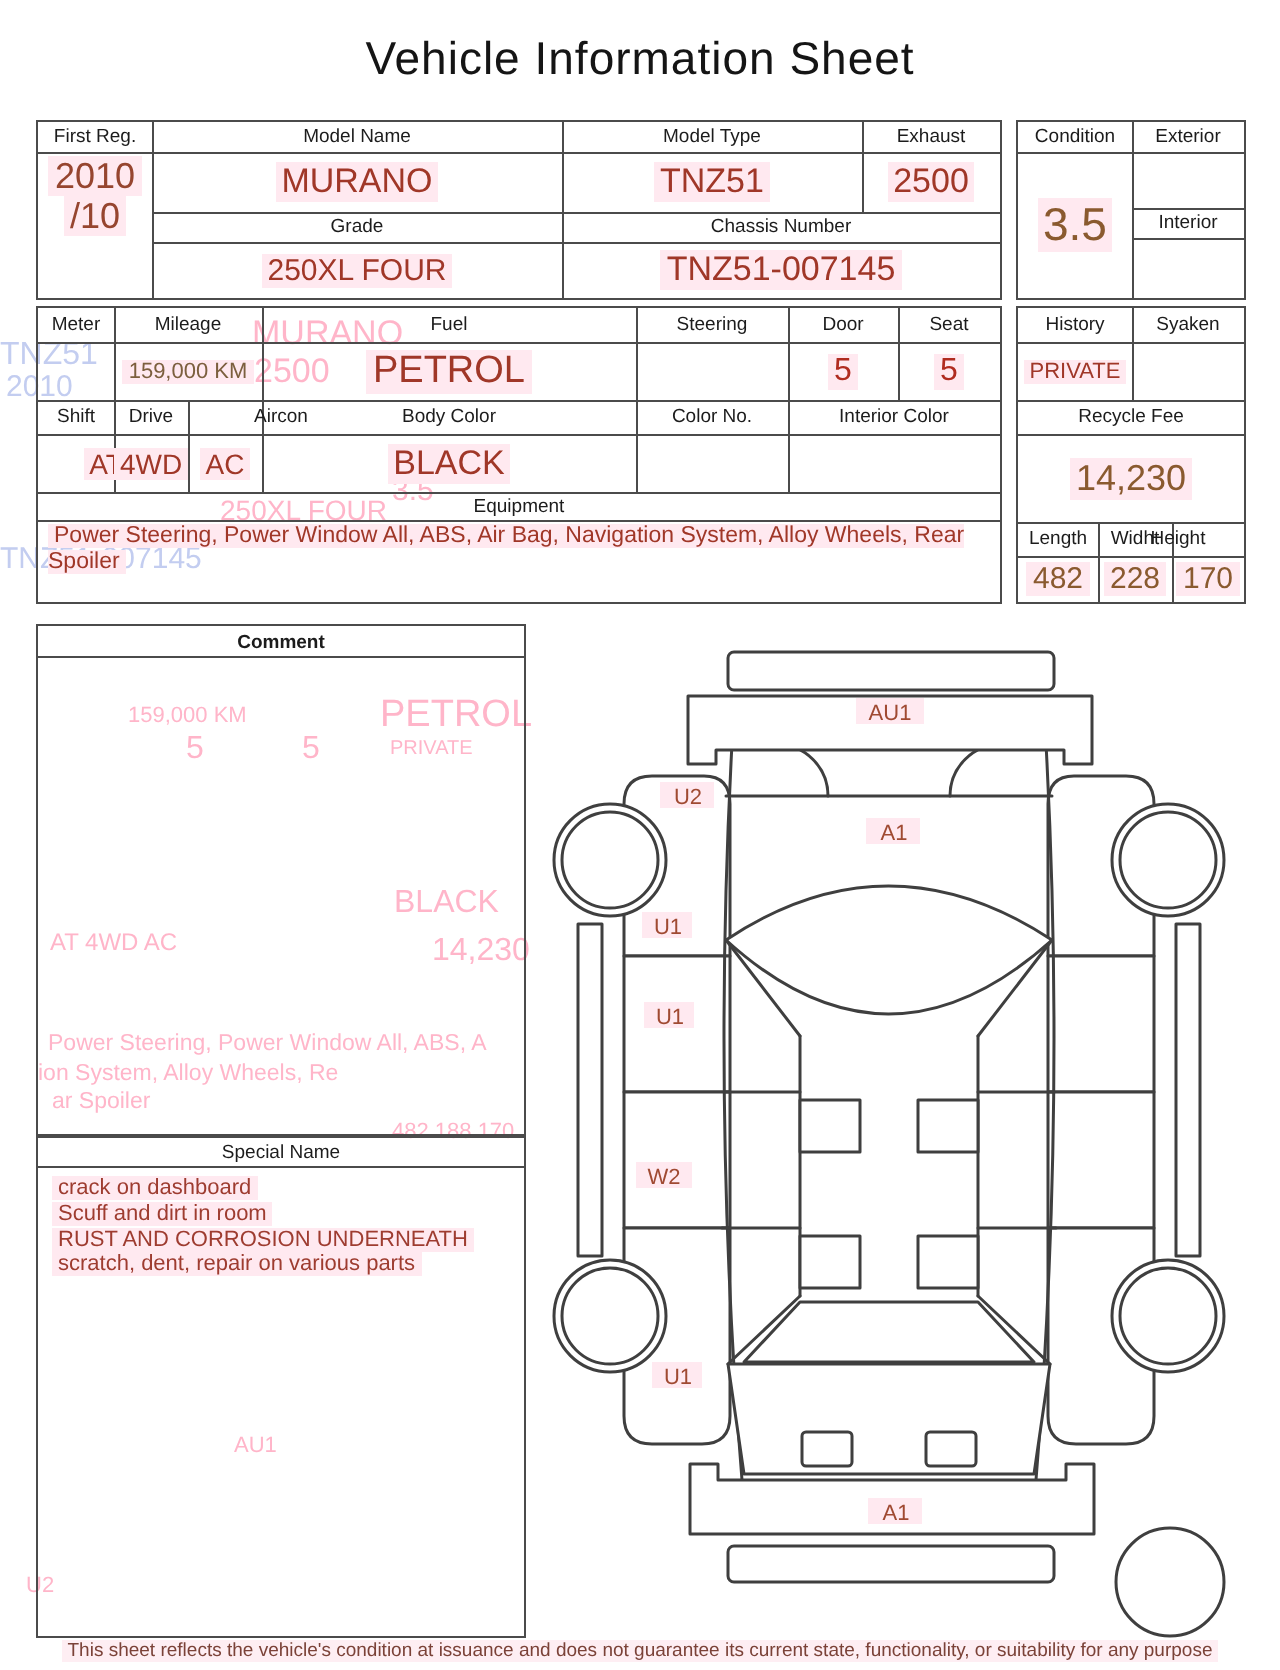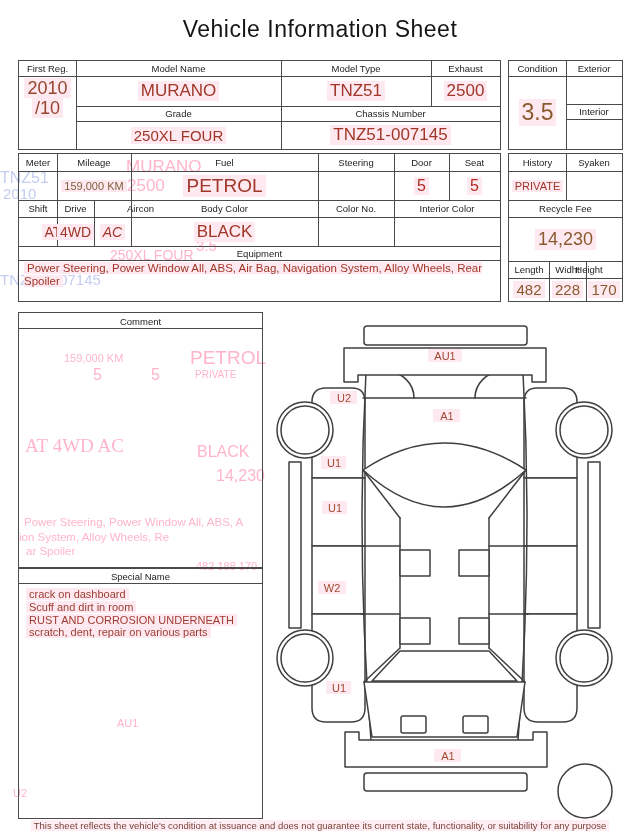--- a/index.html
+++ b/index.html
@@ -41,21 +41,21 @@
   <div class="ghost gblue" style="left:0px;top:169px;font-size:16px;">TNZ51</div>
   <div class="ghost gblue" style="left:3px;top:185px;font-size:15px;">2010</div>
   <div class="ghost" style="left:196px;top:237px;font-size:15px;">3.5</div>
   <div class="ghost" style="left:110px;top:247px;font-size:14px;">250XL FOUR</div>
   <div class="ghost gblue" style="left:0px;top:271px;font-size:15px;">TNZ51-007145</div>
   <div class="ghost" style="left:64px;top:352px;font-size:11px;">159,000 KM</div>
   <div class="ghost" style="left:93px;top:366px;font-size:16px;">5</div>
   <div class="ghost" style="left:151px;top:366px;font-size:16px;">5</div>
   <div class="ghost" style="left:190px;top:347px;font-size:19px;">PETROL</div>
   <div class="ghost" style="left:195px;top:369px;font-size:10px;">PRIVATE</div>
-  <div class="ghost" style="left:25px;top:435px;font-size:19px;font-family:Liberation Serif, serif;">AT  4WD  AC</div>
+  <div class="ghost" style="left:25px;top:464px;font-size:12px;">AT  4WD  AC</div>
   <div class="ghost" style="left:197px;top:443px;font-size:16px;">BLACK</div>
   <div class="ghost" style="left:216px;top:467px;font-size:16px;">14,230</div>
   <div class="ghost" style="left:24px;top:516px;font-size:11.5px;width:238px;overflow:hidden;">Power Steering, Power Window  All, ABS, A</div>
   <div class="ghost" style="left:19px;top:531px;font-size:11.5px;">ion System, Alloy Wheels, Re</div>
   <div class="ghost" style="left:26px;top:545px;font-size:11.5px;">ar Spoiler</div>
   <div class="ghost" style="left:196px;top:560px;font-size:11px;">482  188  170</div>
   <div class="ghost" style="left:117px;top:717px;font-size:11px;">AU1</div>
   <div class="ghost" style="left:13px;top:787px;font-size:11px;">U2</div>
 
   <div class="box" style="left:18px;top:60px;width:481px;height:88px;">
@@ -146,21 +146,21 @@
     <div class="hdr" style="left:75px;top:49px;width:37px;padding-left:28px;">Aircon</div>
     <div class="hdr" style="left:112px;top:49px;width:187px;">Body Color</div>
     <div class="hdr" style="left:299px;top:49px;width:76px;">Color No.</div>
     <div class="hdr" style="left:375px;top:49px;width:106px;">Interior Color</div>
     <div class="val red" style="left:15px;top:64px;width:38px;height:28px;font-size:14px;">
         <span class="hl">AT</span>
       </div>
     <div class="val red" style="left:38px;top:64px;width:37px;height:28px;font-size:14px;">
         <span class="hl">4WD</span>
       </div>
-    <div class="val red" style="left:75px;top:64px;width:37px;height:28px;font-size:14px;font-style:italic;">
+    <div class="val red" style="left:75px;top:64px;width:37px;height:28px;font-size:14px;">
         <span class="hl">AC</span>
       </div>
     <div class="val red" style="left:112px;top:64px;width:187px;height:28px;font-size:17px;">
         <span class="hl">BLACK</span>
       </div>
     <div class="val" style="left:299px;top:64px;width:76px;height:28px;"></div>
     <div class="val" style="left:375px;top:64px;width:106px;height:28px;"></div>
     <div class="hdr" style="left:0;top:94px;width:481px;">Equipment</div>
     <div class="abs red" style="left:5px;top:108px;width:472px;font-size:11.5px;line-height:13px;z-index:3;"><span class="hl">Power Steering, Power Window  All, ABS, Air Bag, Navigation System, Alloy Wheels, Rear Spoiler</span></div>
   </div>
@@ -191,21 +191,21 @@
         <span class="hl">482</span>
       </div>
     <div class="val brn" style="left:40px;top:124px;width:37px;height:23px;font-size:15px;">
         <span class="hl">228</span>
       </div>
     <div class="val brn" style="left:77px;top:124px;width:36px;height:23px;font-size:15px;">
         <span class="hl">170</span>
       </div>
   </div>
 
-  <div class="box" style="left:18px;top:312px;width:243px;height:255px;">
+  <div class="box" style="left:18px;top:312px;width:243px;height:255px;font-weight:bold;">
     <div class="hdr" style="left:0;top:3px;width:243px;">Comment</div>
     <div class="ln" style="left:0;top:15px;width:243px;height:1px;"></div>
     <div class="abs" style="left:7px;top:20px;width:229px;font-size:11px;color:#9e3c30;"></div>
   </div>
 
   <div class="box" style="left:18px;top:567px;width:243px;height:250px;">
     <div class="hdr" style="left:0;top:3px;width:243px;">Special Name</div>
     <div class="ln" style="left:0;top:15px;width:243px;height:1px;"></div>
     <div class="notes">
       <div><span class="hl">crack on dashboard</span></div>

